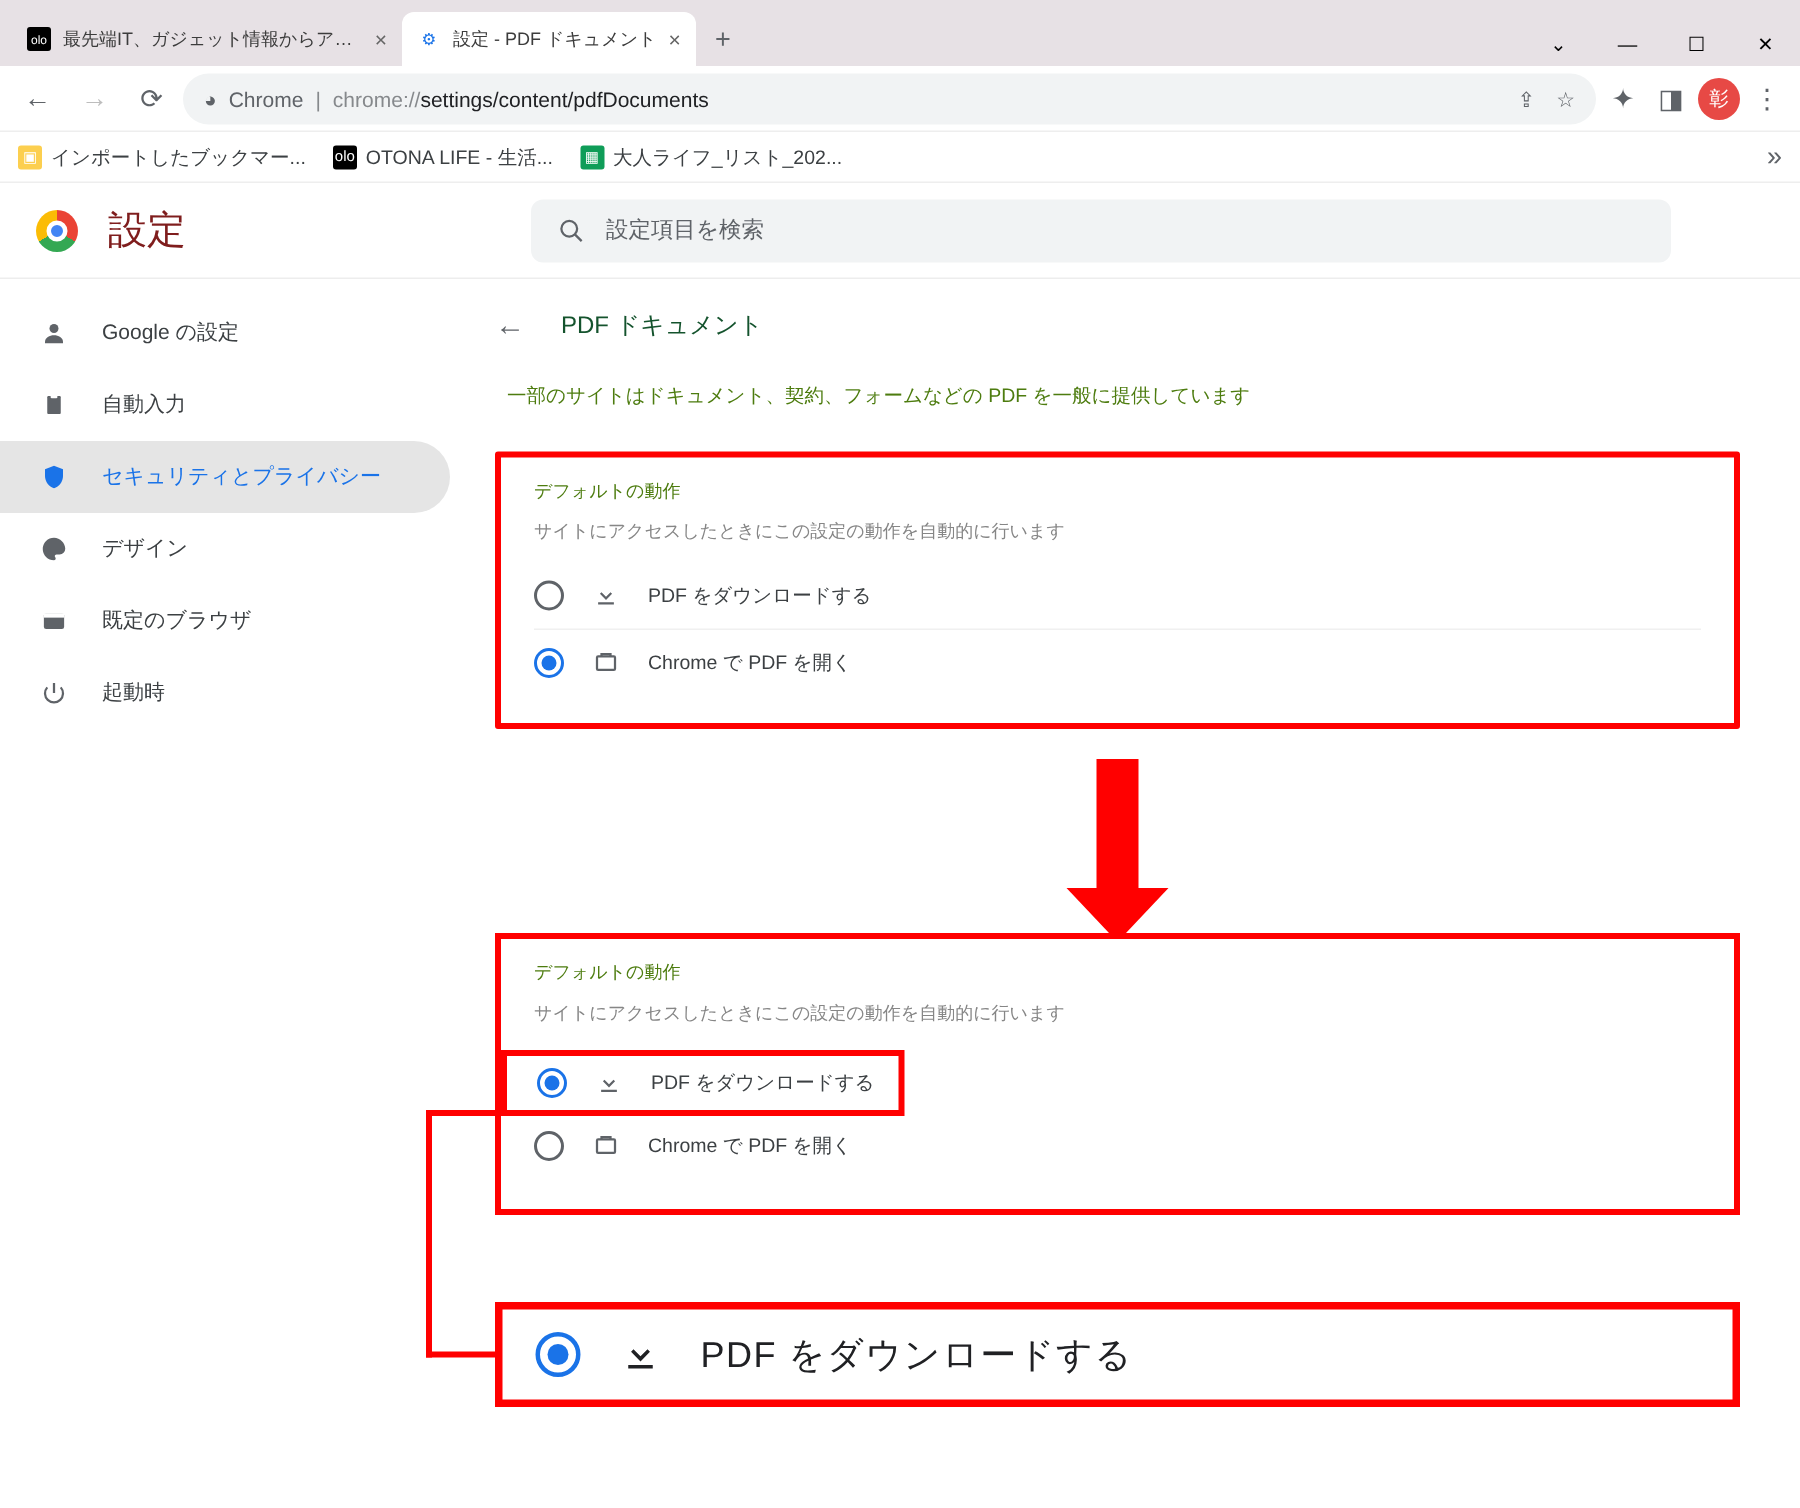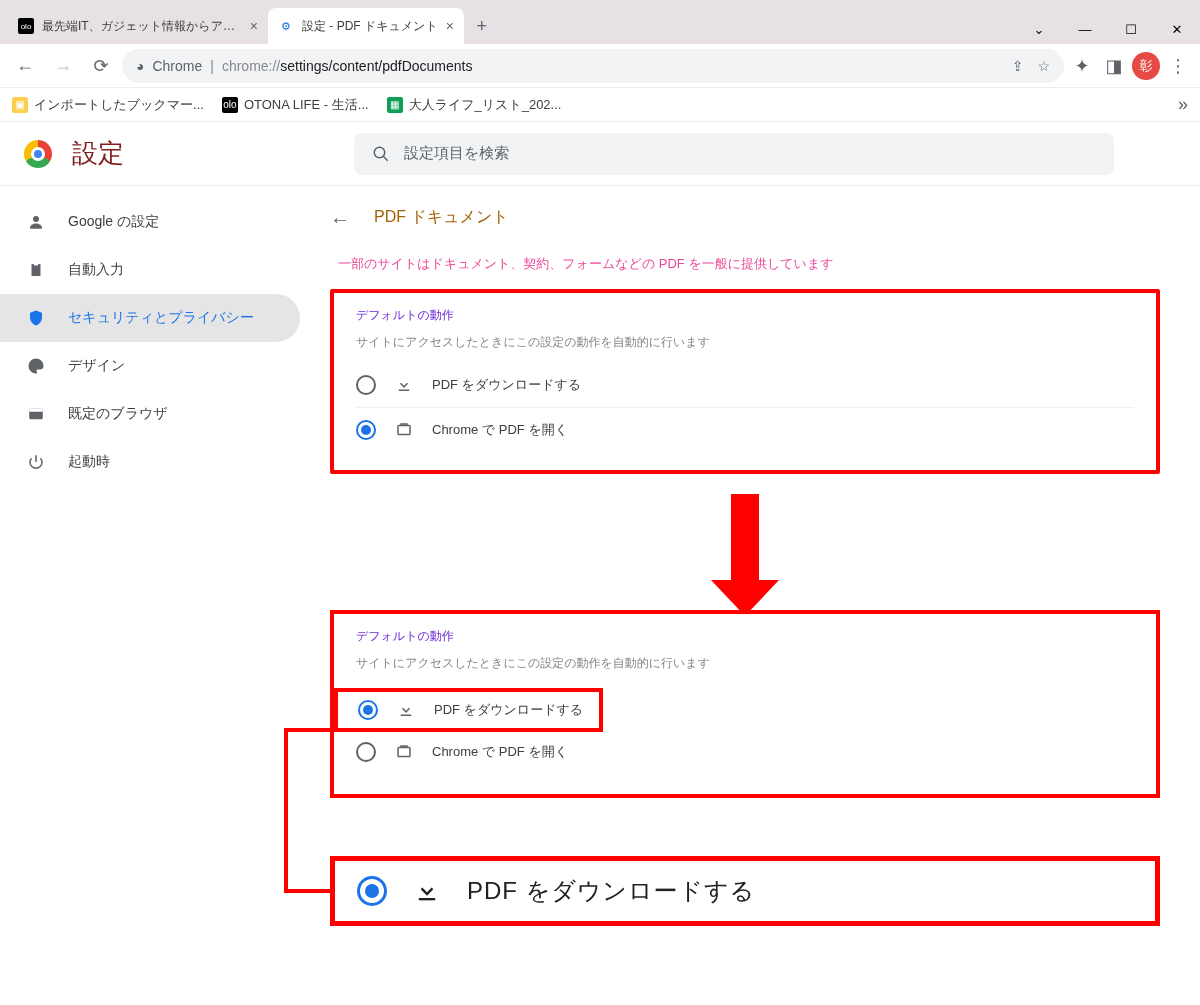--- a/index.html
+++ b/index.html
@@ -49,25 +49,25 @@
 .content-area { display: flex; }
 .sidebar { width: 300px; padding: 12px 0; }
 .side-item { height: 48px; display: flex; align-items: center; padding: 0 26px; gap: 22px; font-size: 14px; color: #3c4043; border-radius: 0 24px 24px 0; }
 .side-item.active { background: #e5e5e5; color: #1a73e8; }
 .side-item.active .side-icon { color: #1a73e8; }
 .side-icon { width: 20px; display: flex; align-items: center; justify-content: center; color: #5f6368; font-size: 18px; }
 
 .main-col { flex: 1; padding: 16px 40px 0 30px; }
 .page-hdr { display: flex; align-items: center; gap: 24px; margin-bottom: 22px; padding: 4px 0; }
 .back-arrow { font-size: 20px; color: #5f6368; }
-.page-title { font-size: 16px; color: #a16207; }
-.desc-line { font-size: 13px; color: #ec4899; margin-bottom: 16px; padding-left: 8px; }
+.page-title { font-size: 16px; color: #14532d; }
+.desc-line { font-size: 13px; color: #4d7c0f; margin-bottom: 28px; padding-left: 8px; }
 
 .card { border: 4px solid #ff0000; border-radius: 2px; padding: 14px 22px 18px; background: #fff; }
-.card-title { font-size: 12px; color: #6d28d9; margin-bottom: 10px; }
+.card-title { font-size: 12px; color: #4d7c0f; margin-bottom: 10px; }
 .card-sub { font-size: 12px; color: #868686; margin-bottom: 12px; }
 .radio-row { display: flex; align-items: center; gap: 18px; padding: 12px 0; }
 .radio-row + .radio-row { border-top: 1px solid #f0f0f0; }
 .radio-circle { width: 20px; height: 20px; border: 2px solid #5f6368; border-radius: 50%; flex-shrink: 0; display: flex; align-items: center; justify-content: center; }
 .radio-circle.checked { border-color: #1a73e8; }
 .radio-circle.checked::after { content: ""; width: 10px; height: 10px; background: #1a73e8; border-radius: 50%; }
 .radio-icon { width: 20px; display: flex; align-items: center; justify-content: center; color: #5f6368; }
 .radio-label { font-size: 13px; color: #3c4043; }
 
 .arrow-down { display: flex; justify-content: center; margin: 10px 0 8px; }

